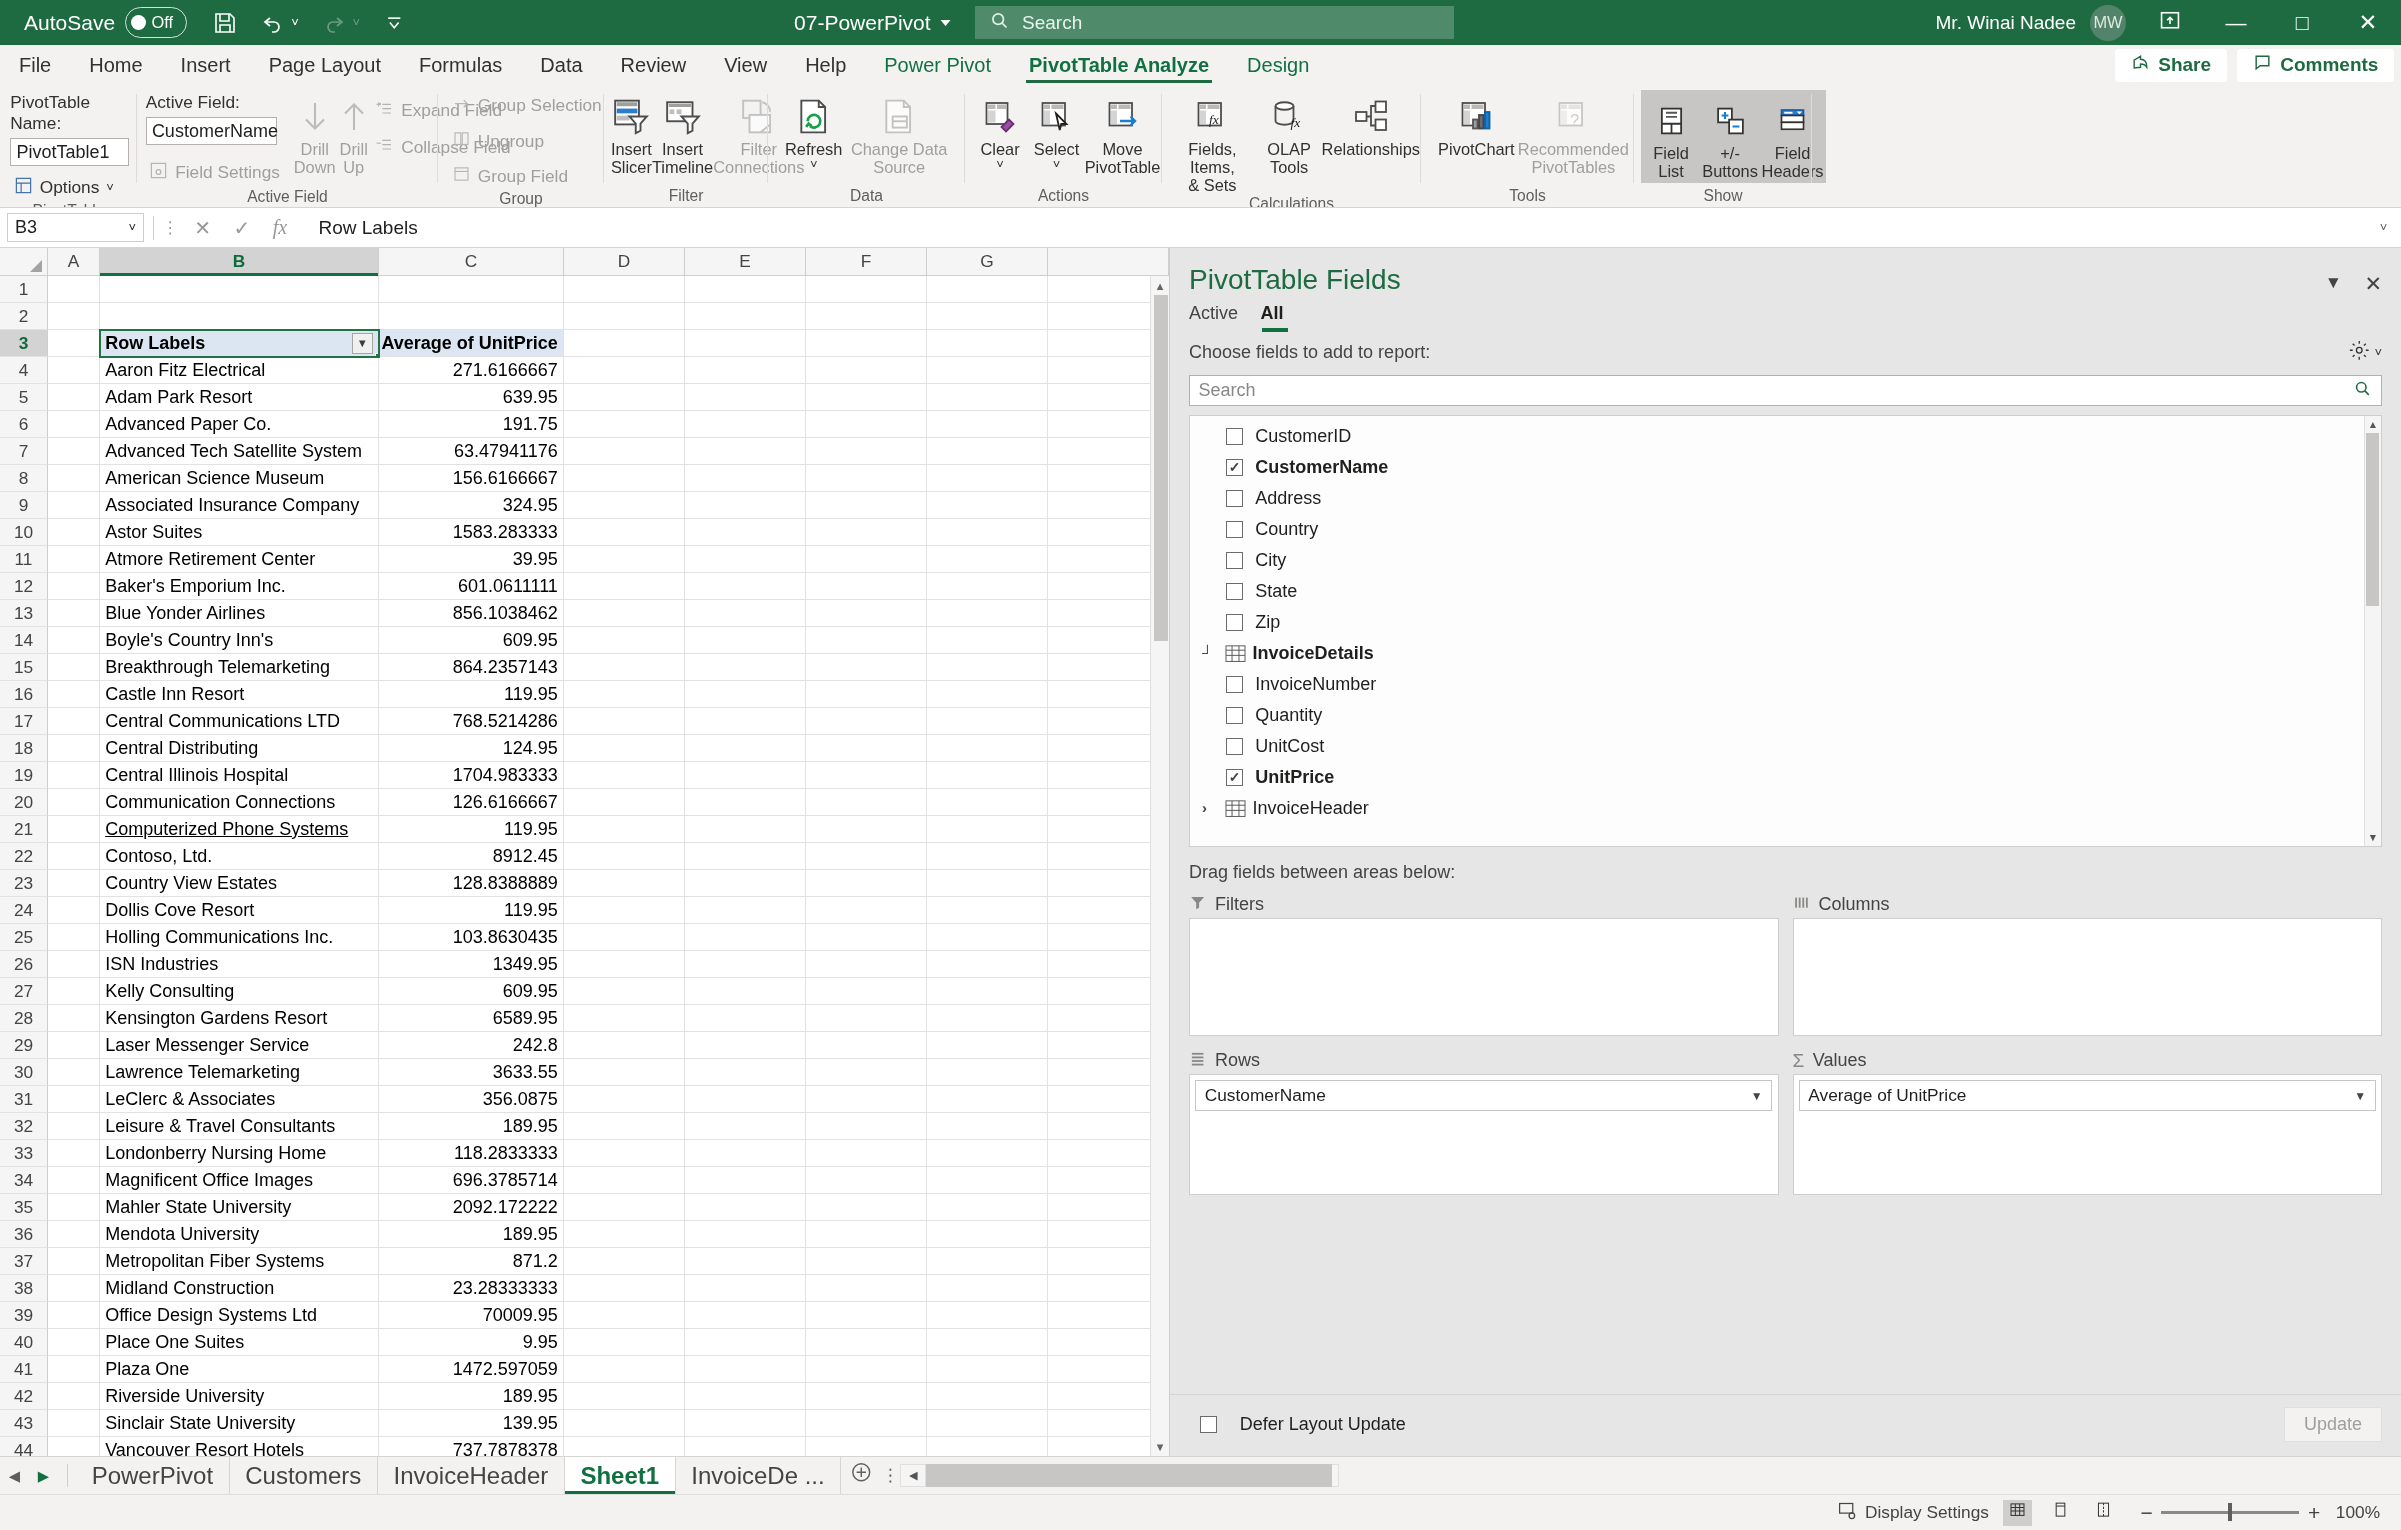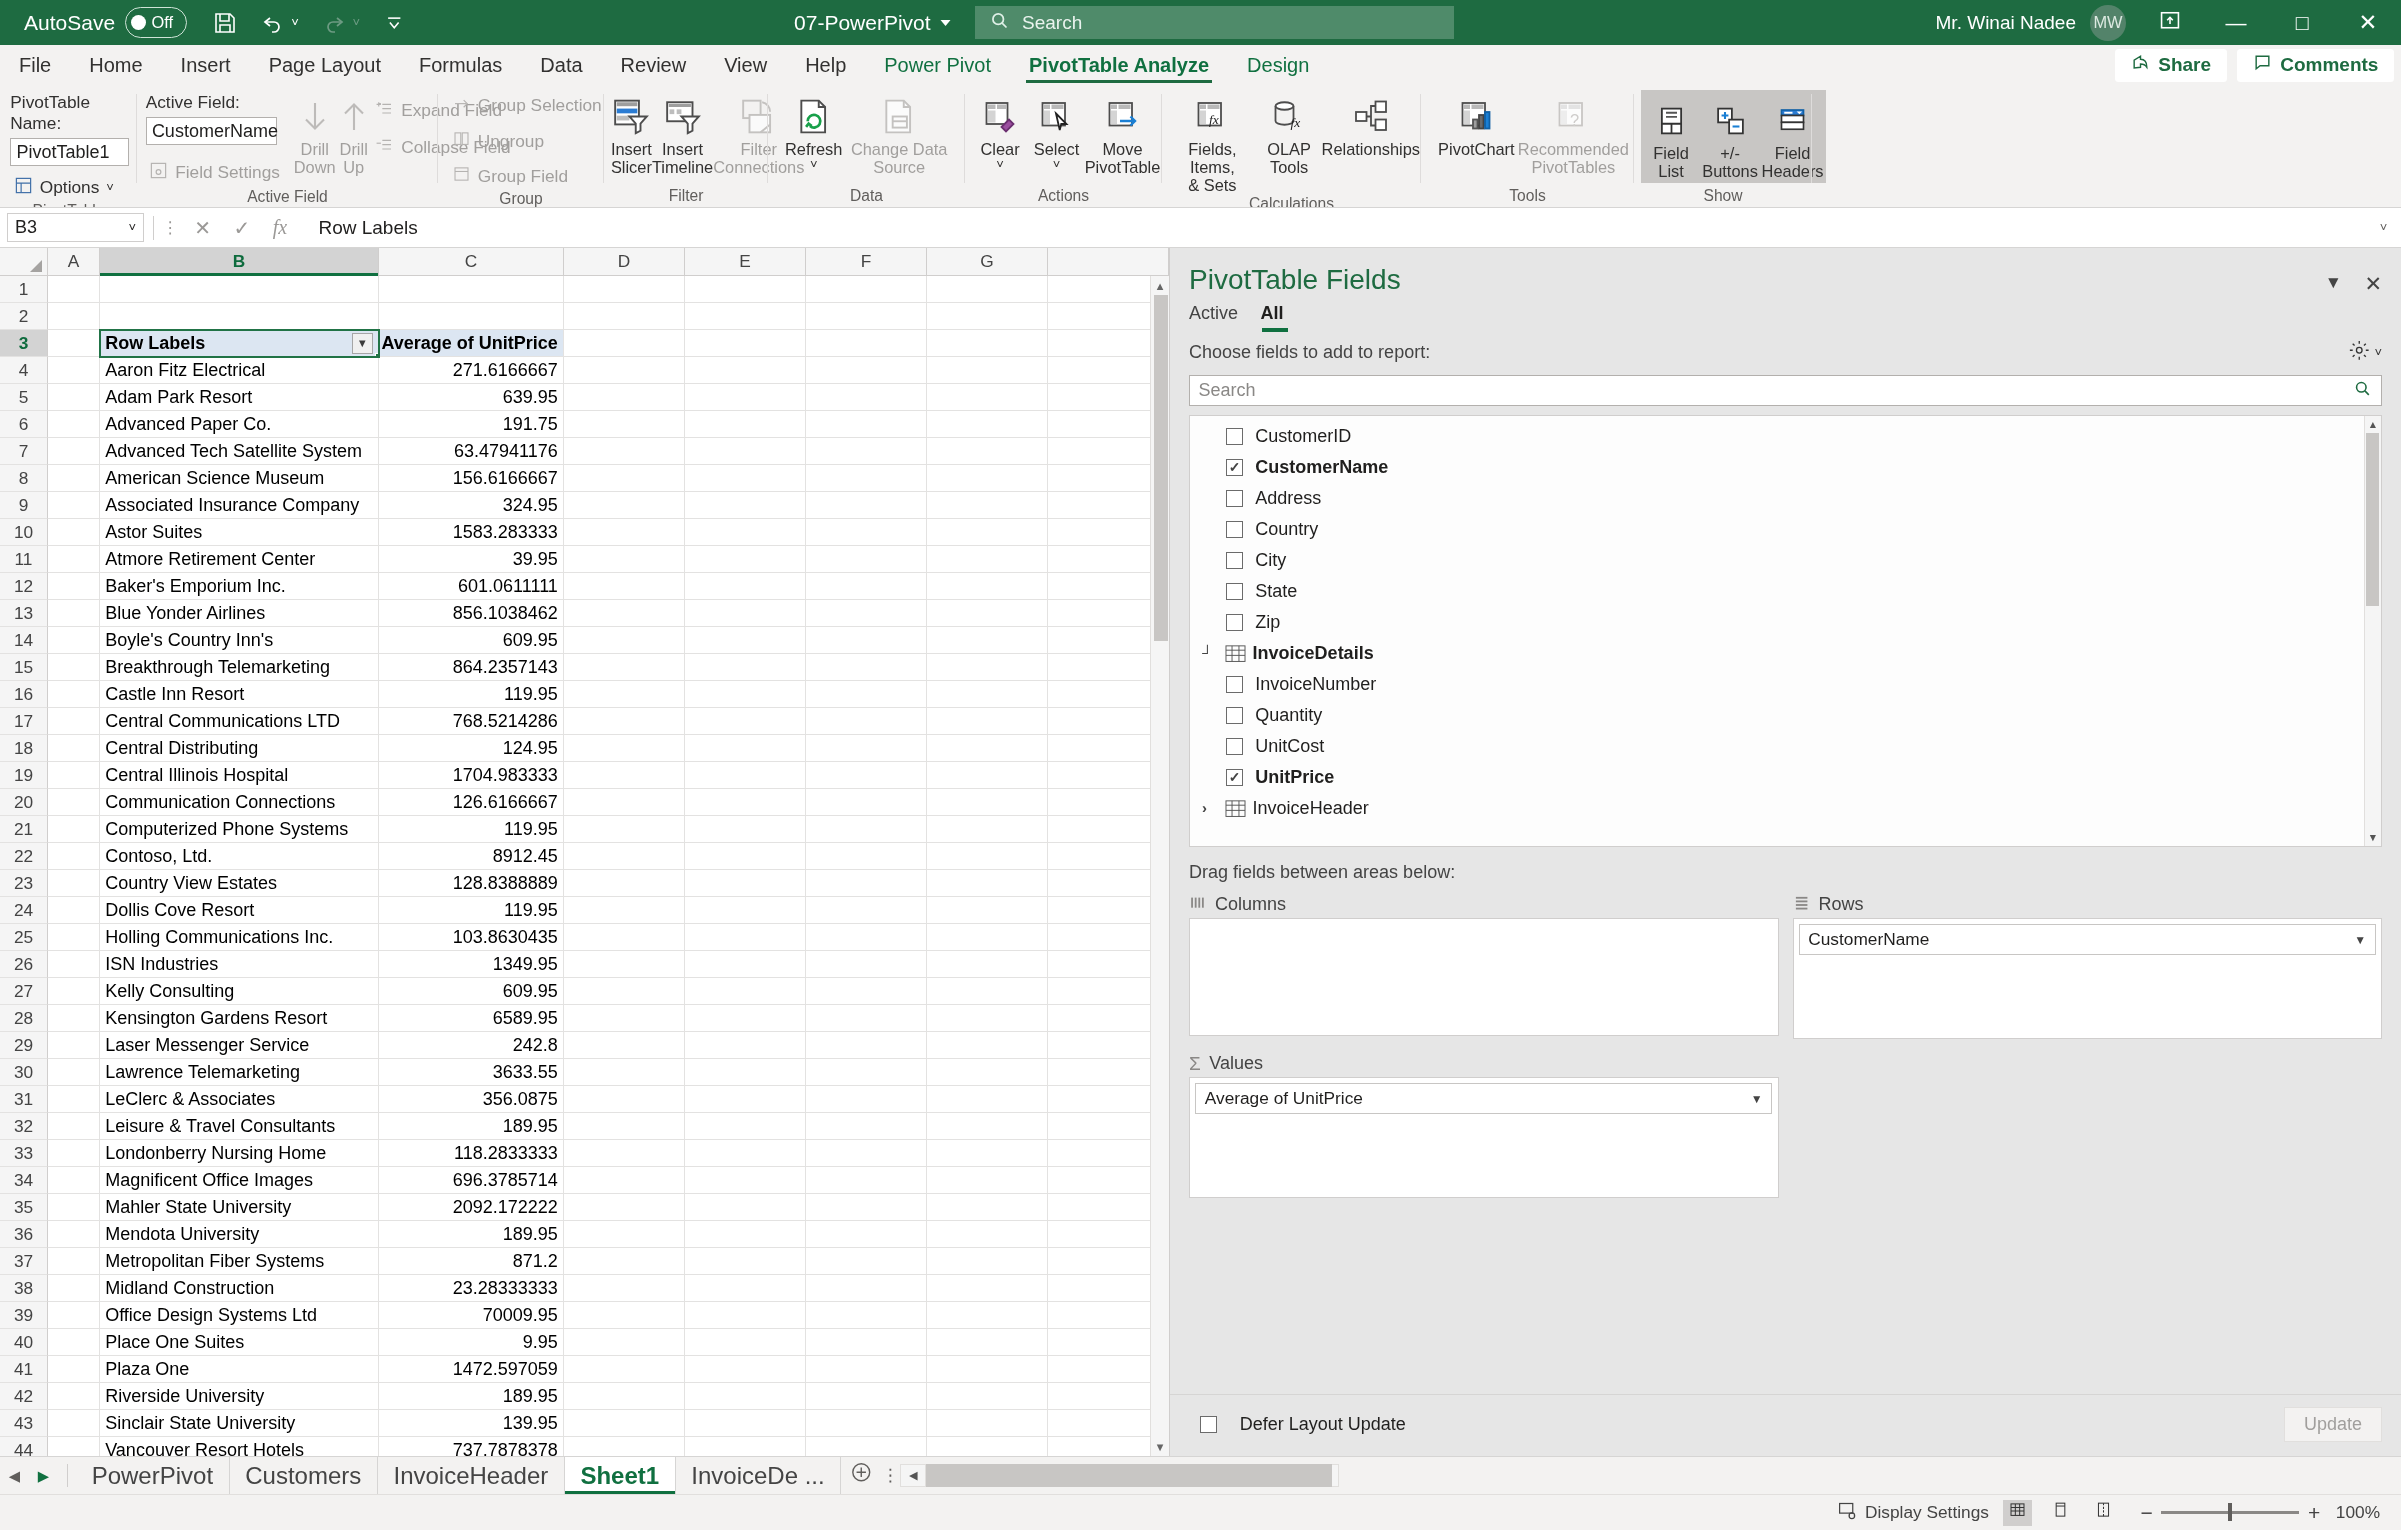--- a/index.html
+++ b/index.html
@@ -1003,21 +1003,21 @@
             <div class="cell num" style="width: 185px; flex: 0 0 185px;">126.6166667</div>
             <div class="cell" style="width: 121px; flex: 0 0 121px;"></div>
             <div class="cell" style="width: 121px; flex: 0 0 121px;"></div>
             <div class="cell" style="width: 121px; flex: 0 0 121px;"></div>
             <div class="cell" style="width: 121px; flex: 0 0 121px;"></div>
             <div class="cell" style="flex: 1 1 0%;"></div>
           </div>
           <div class="grow">
             <div class="rh">21</div>
             <div class="cell" style="width: 52px; flex: 0 0 52px;"></div>
-            <div class="cell" style="width: 279px; flex: 0 0 279px;">Computerized Phone Systems</div>
+            <div class="cell" style="width: 279px; flex: 0 0 279px; text-decoration: underline;">Computerized Phone Systems</div>
             <div class="cell num" style="width: 185px; flex: 0 0 185px;">119.95</div>
             <div class="cell" style="width: 121px; flex: 0 0 121px;"></div>
             <div class="cell" style="width: 121px; flex: 0 0 121px;"></div>
             <div class="cell" style="width: 121px; flex: 0 0 121px;"></div>
             <div class="cell" style="width: 121px; flex: 0 0 121px;"></div>
             <div class="cell" style="flex: 1 1 0%;"></div>
           </div>
           <div class="grow">
             <div class="rh">22</div>
             <div class="cell" style="width: 52px; flex: 0 0 52px;"></div>
@@ -1384,20 +1384,31 @@
           <div class="arr">▲</div>
           <div class="thumb"></div>
           <div class="arr bot">▼</div>
         </div>
       </div>
 
       <div class="drag-label">Drag fields between areas below:</div>
 
       <div class="areas">
 
+        <div class="area-col">
+          <div class="area-head">
+            <span>
+              <svg width="17.3" height="17.3" viewBox="0 0 24 24" fill="#8a8886">
+                  <path d="M3 4h18l-7 8v7l-4 2v-9z"></path>
+                </svg>
+            </span>
+            <span>Filters</span>
+          </div>
+          <div class="area-box"></div>
+        </div>
 
         <div class="area-col">
           <div class="area-head">
             <span>
               <svg width="17.3" height="17.3" viewBox="0 0 24 24" fill="#8a8886">
                   <rect x="3" y="5" width="2.5" height="14"></rect>
                   <rect x="8" y="5" width="2.5" height="14"></rect>
                   <rect x="13" y="5" width="2.5" height="14"></rect>
                   <rect x="18" y="5" width="2.5" height="14"></rect>
                 </svg>

